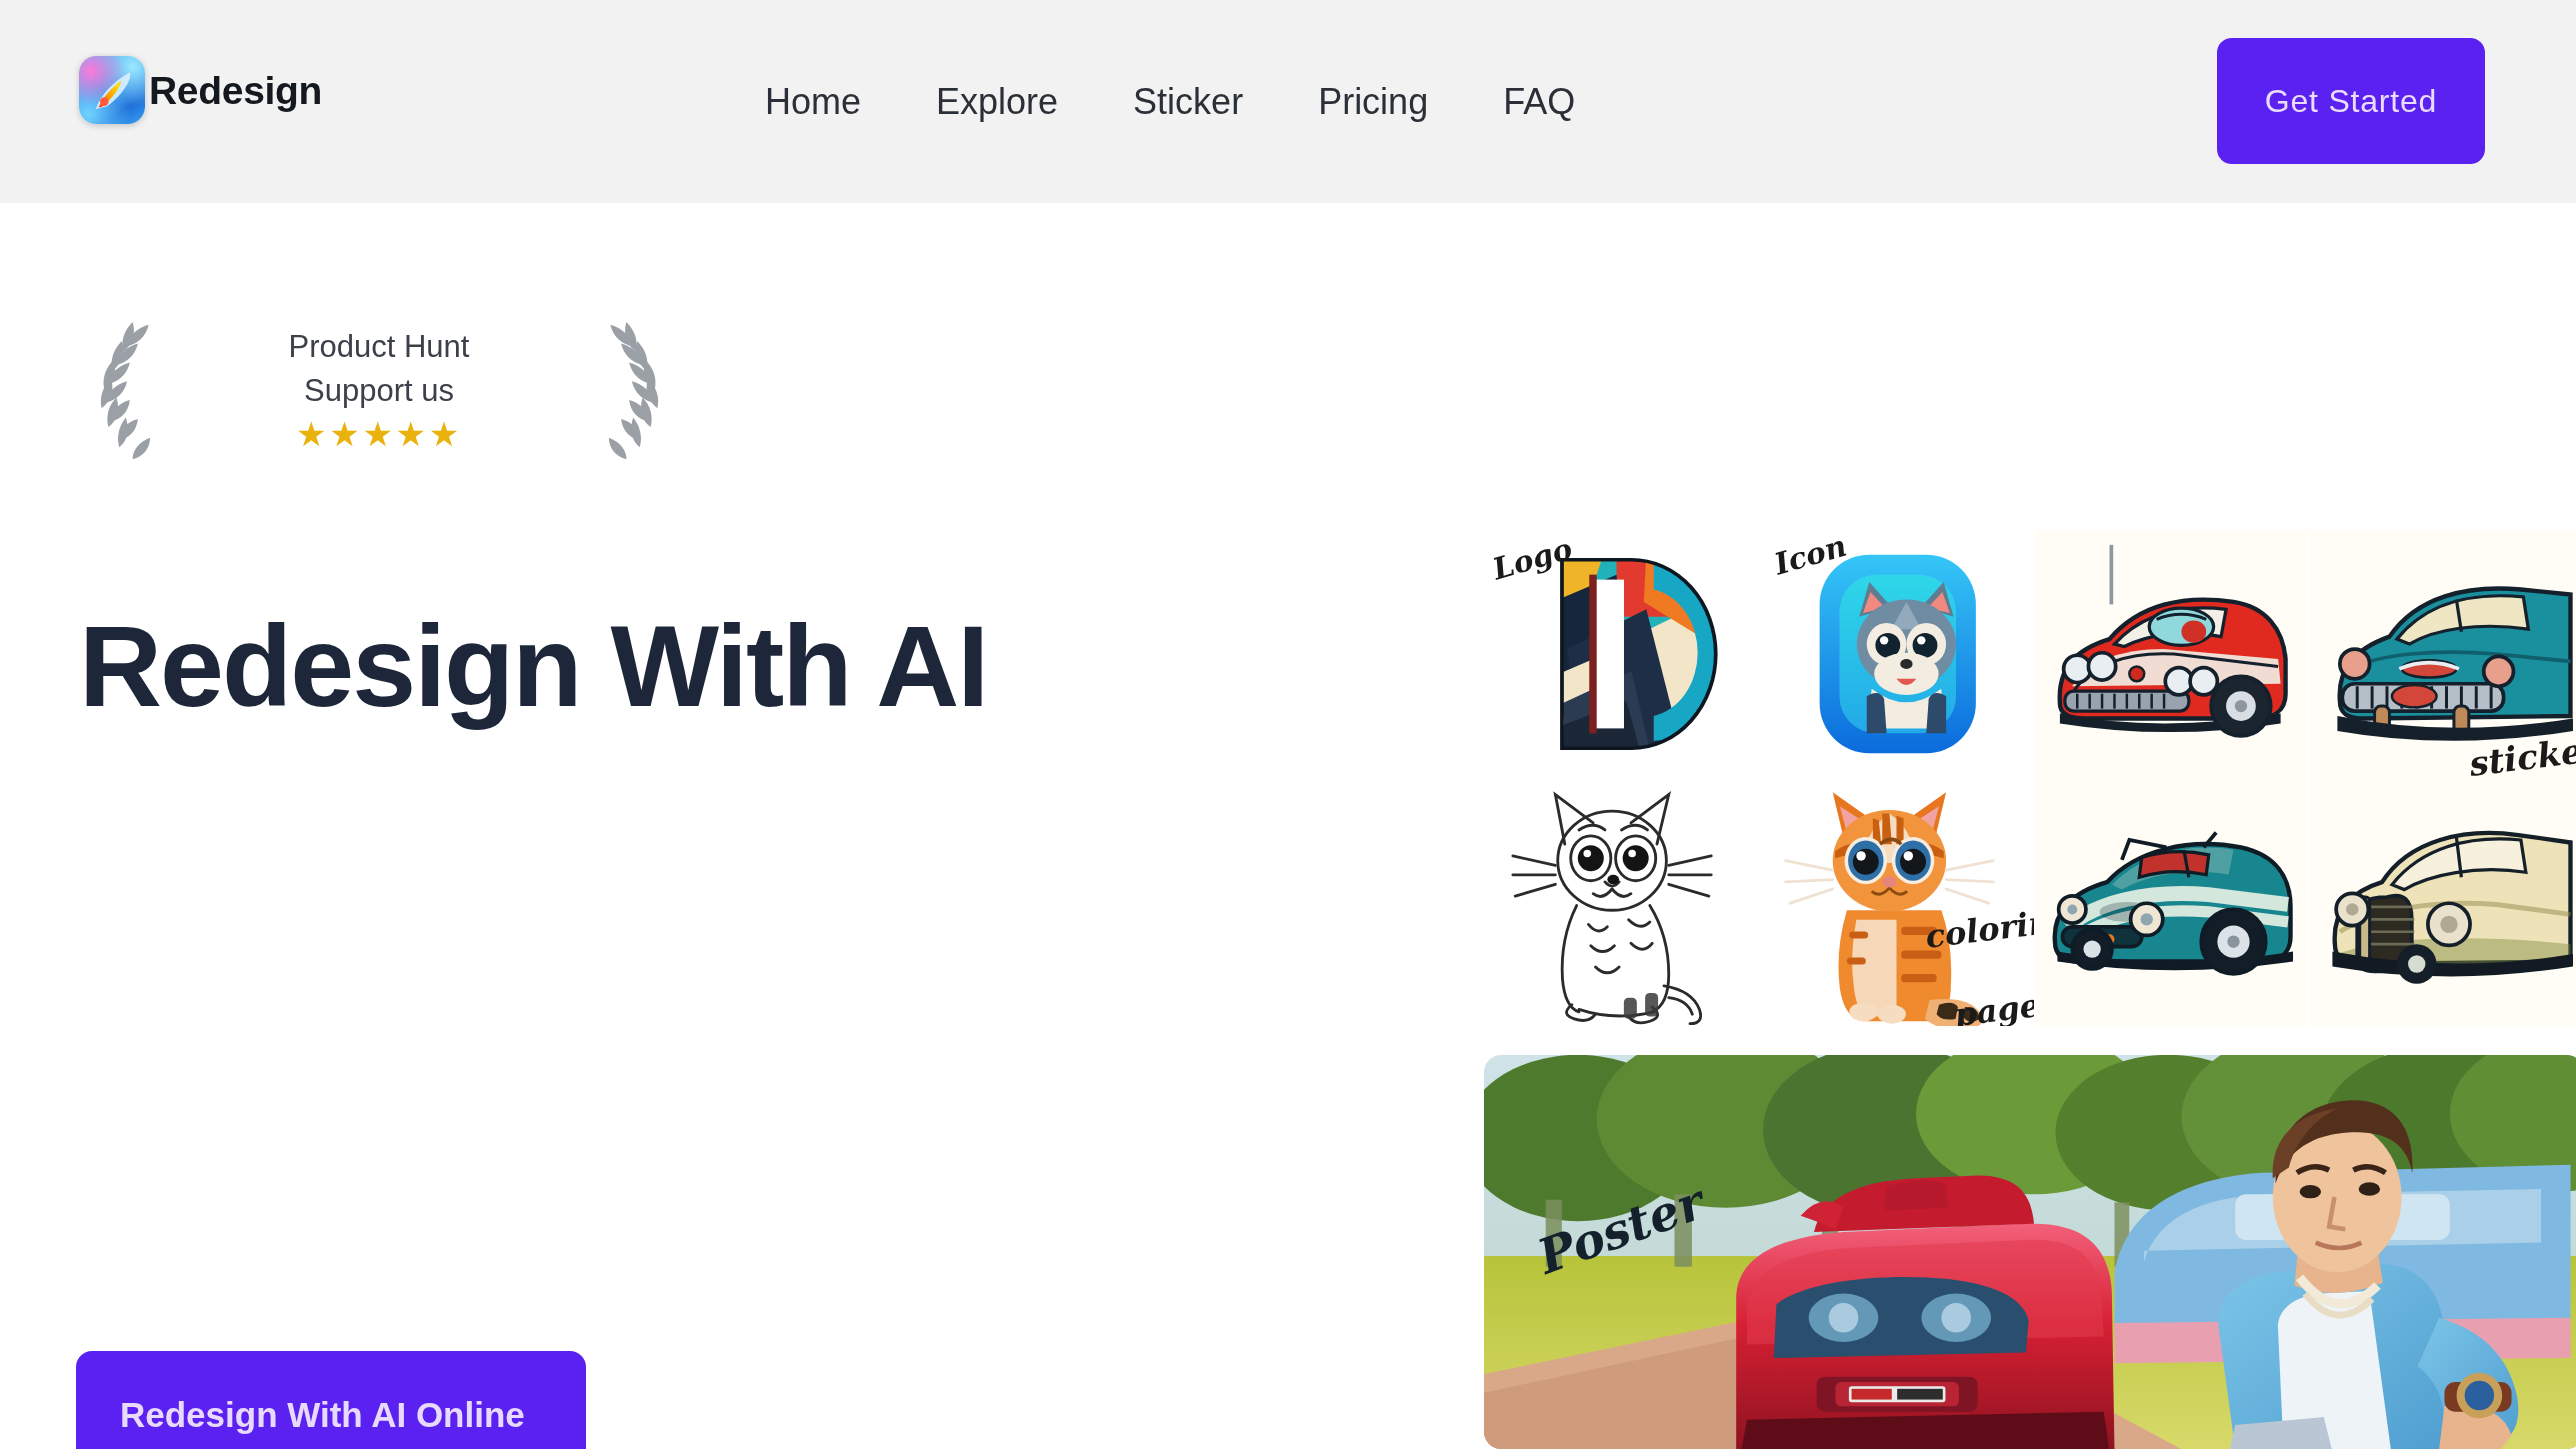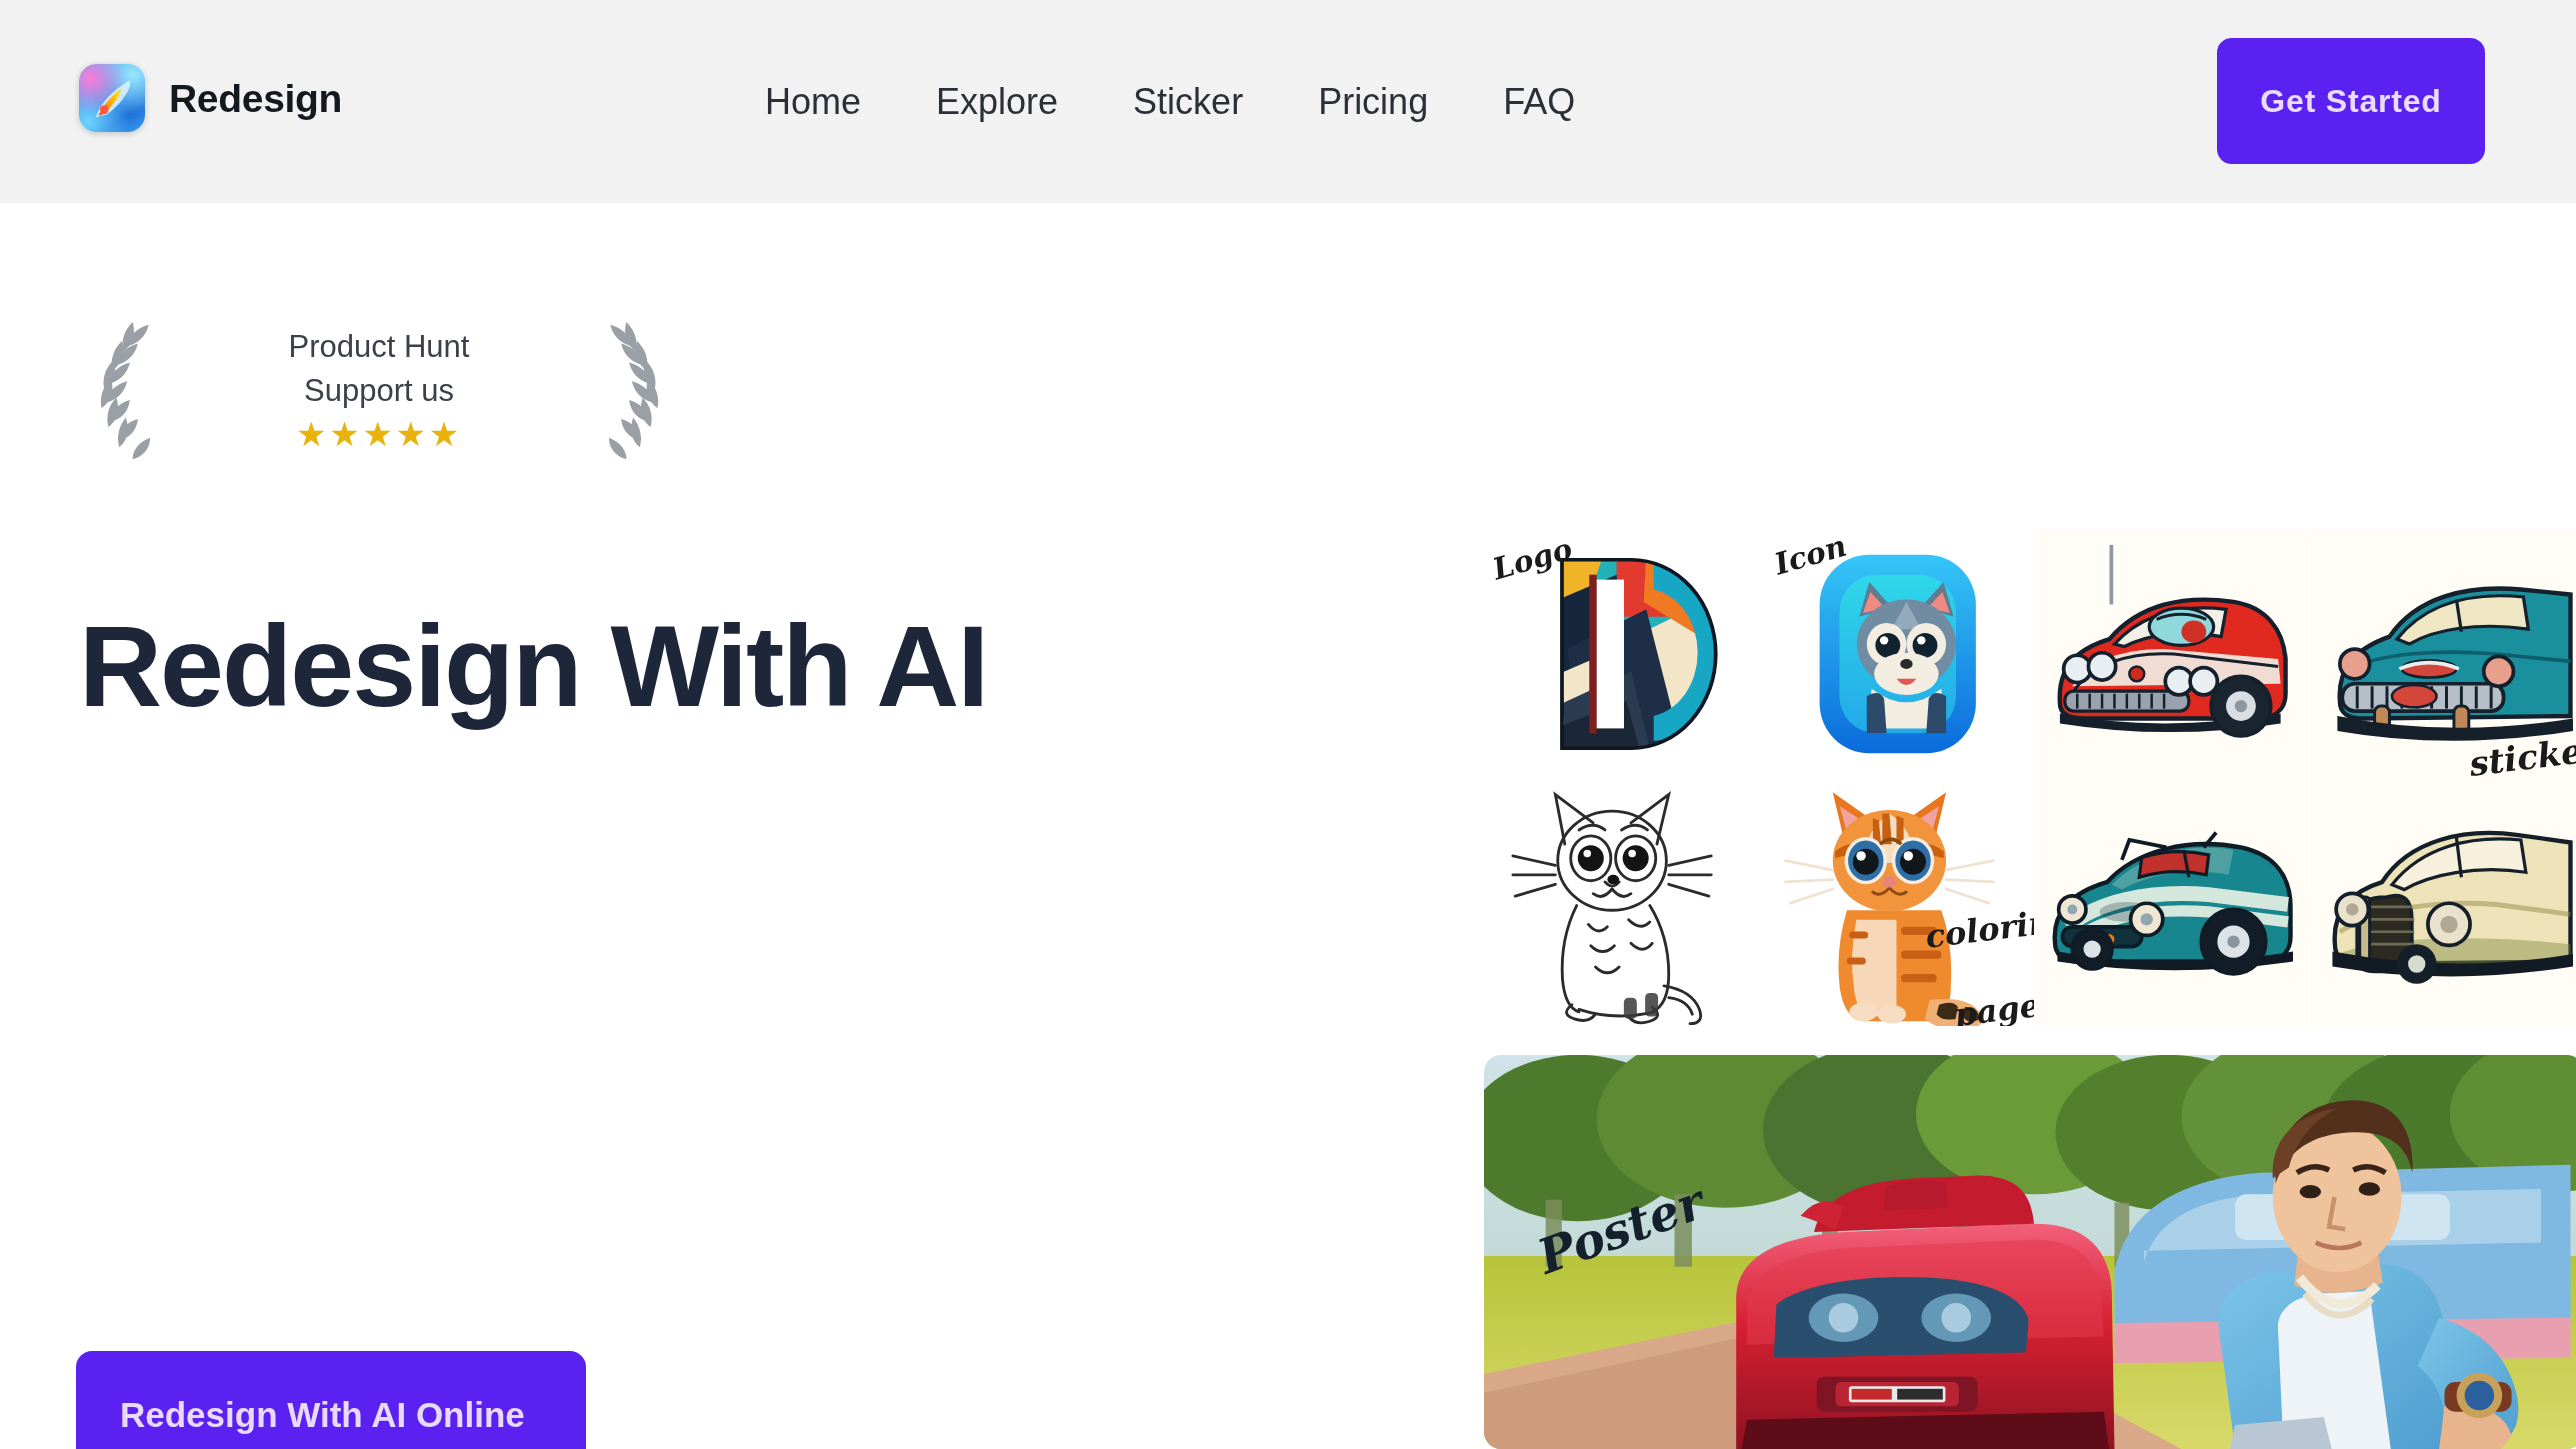--- a/index.html
+++ b/index.html
@@ -10,21 +10,21 @@
     overflow: hidden;
   }
   .page { position: relative; width: 2576px; height: 1449px; background:#fff; }
 
   
   .header {
     position: absolute; left:0; top:0; width:2576px; height:203px;
     background:#f2f2f3;
     display:flex; align-items:center;
   }
-  .brand { position:absolute; left:79px; top:64px; display:flex; align-items:center; gap:24px; }
+  .brand { position:absolute; left:79px; top:56px; display:flex; align-items:center; gap:4px; }
   .brand-logo {
     width:66px; height:68px; border-radius:17.4px; position:relative; overflow:hidden;
     background:
       radial-gradient(circle at 18% 22%, #ff7ad9 0%, rgba(255,122,217,0) 46%),
       radial-gradient(circle at 82% 16%, #9be8ff 0%, rgba(155,232,255,0) 50%),
       radial-gradient(circle at 14% 86%, #6fd3ff 0%, rgba(111,211,255,0) 52%),
       linear-gradient(150deg, #4fc3f7 0%, #2f8fe8 42%, #1f6fd8 75%, #3aa2f0 100%);
     box-shadow: 0 1.3px 6.7px rgba(0,0,0,.18);
   }
   .brand-logo .brush {
@@ -38,21 +38,21 @@
   .nav-link {
     font-size:36px; color:#2b3038; text-decoration:none; white-space:nowrap;
     padding:0 0; display:inline-block;
   }
   .nav-gap { width:75px; display:inline-block; }
 
   .cta-top {
     position:absolute; right:91px; top:38px;
     width:268px; height:126px; border-radius:14.8px;
     background:#5b21f0;
-    color:#eadcff; font-size:32px; font-weight:bold; letter-spacing:0.8px;
+    color:#eadcff; font-size:32px; font-weight:normal; letter-spacing:0.8px;
     display:flex; align-items:center; justify-content:center;
     border:none; cursor:pointer; font-family:"Liberation Sans", sans-serif;
   }
 
   
   .left { position:absolute; left:0; top:203px; width:1462px; height:1246px; }
 
   .badge {
     position:absolute; left:77px; top:98px; width:604px; height:174px;
     display:flex; align-items:center; justify-content:center;

